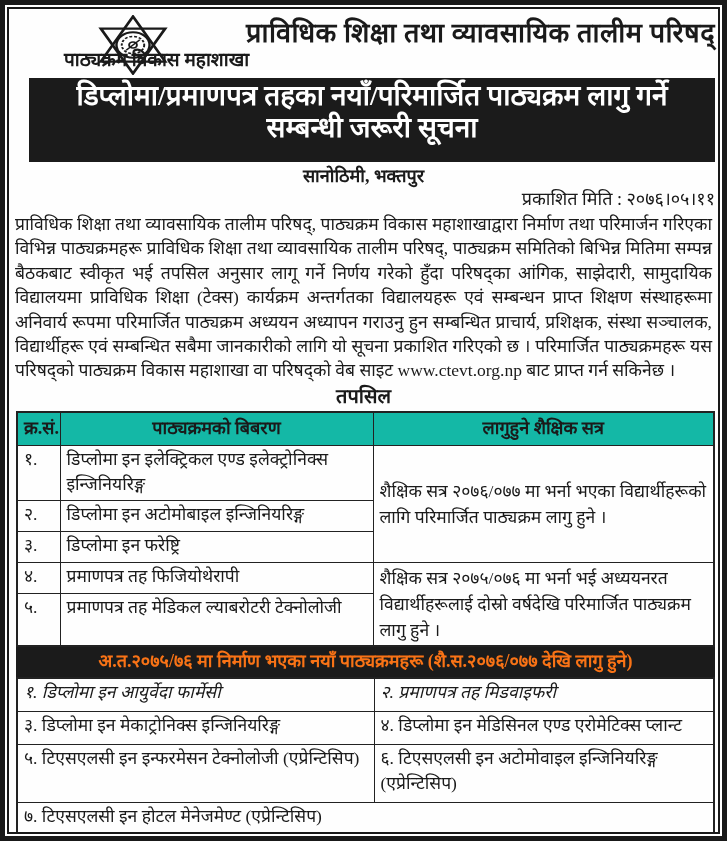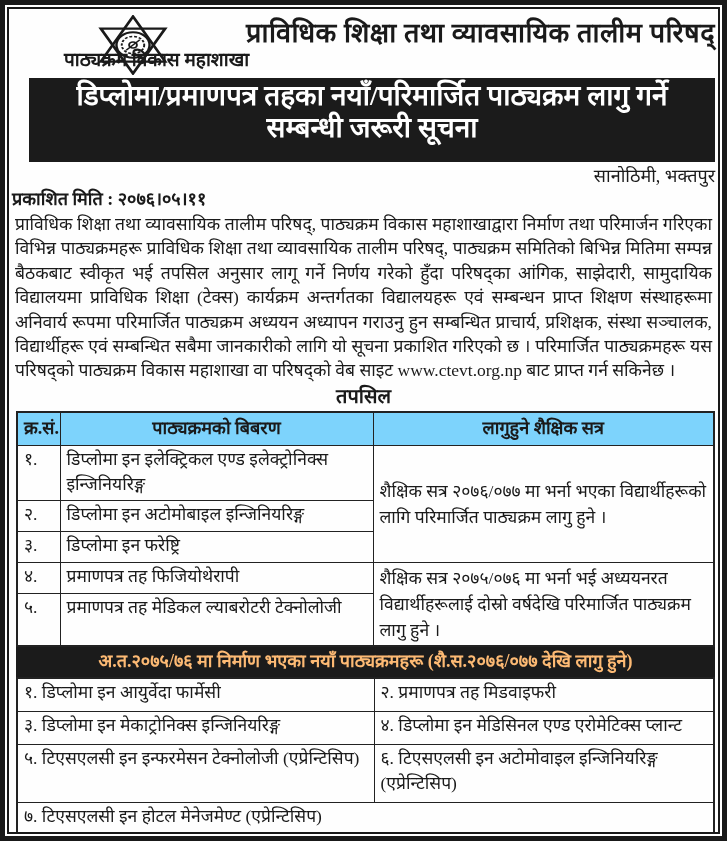--- a/index.html
+++ b/index.html
@@ -29,54 +29,54 @@
     padding-left:52px;line-height:24px;
   }
   
   .banner1{
     background:#1b1b1b;color:#ffffff;text-align:center;
     font-weight:bold;margin-left:17px;margin-top:3px;
     padding:2px 4px 18px 4px;
   }
   .banner1 .l1,.banner1 .l2{font-size:28px;line-height:32px;}
   
-  .location{text-align:right;font-weight:normal;font-size:18px;margin-top:3px;line-height:22px;}
-  .published{text-align:left;font-weight:bold;font-size:18px;line-height:24px;}
+  .location{text-align:center;font-weight:bold;font-size:18px;margin-top:3px;line-height:22px;}
+  .published{text-align:right;font-weight:normal;font-size:18px;line-height:24px;}
   
   .body-par{
     font-size:17.5px;line-height:24.4px;text-align:justify;
     padding:1px 3px 0 3px;
   }
   .tapasil{text-align:center;font-weight:bold;font-size:20px;margin:1px 0 3px 0;line-height:24px;}
   
   table{
     border-collapse:collapse;table-layout:fixed;
     width:699px;margin-left:4px;
     border:2px solid #222222;
   }
   td,th{
     border:1px solid #222222;padding:1px 6px;
     font-size:17.5px;vertical-align:top;line-height:25px;
     overflow:hidden;
   }
-  th{background:#7dd3fc;text-align:center;font-size:18px;height:30px;vertical-align:middle;}
+  th{background:#14b8a6;text-align:center;font-size:18px;height:30px;vertical-align:middle;}
   .col-sn{width:43px;}
   .col-course{width:313px;}
   .r1 td{height:52px;}
   .r2 td,.r3 td,.r4 td{height:28px;}
   .r5 td{height:49px;}
   td.session{vertical-align:middle;line-height:26px;margin-top:42px;}
   
   .banner2{
-    background:#1b1b1b;color:#fdba74;font-weight:bold;
+    background:#1b1b1b;color:#f97316;font-weight:bold;
     text-align:center;font-size:18px;line-height:22px;
     width:699px;margin-left:4px;box-sizing:border-box;
     padding:3px 2px 5px 2px;
   }
-  .nc-table .ra td{height:30px;}
+  .nc-table .ra td{height:30px;font-style:italic;}
   .nc-table .rb td{height:30px;}
   .nc-table .rc td{height:55px;}
   .nc-table .rd td{height:28px;}
   .nc-col-l{width:357px;}
   
   .footer{
     text-align:right;font-weight:bold;font-size:18px;
     padding:4px 8px 0 0;line-height:22px;
   }
 </style>

